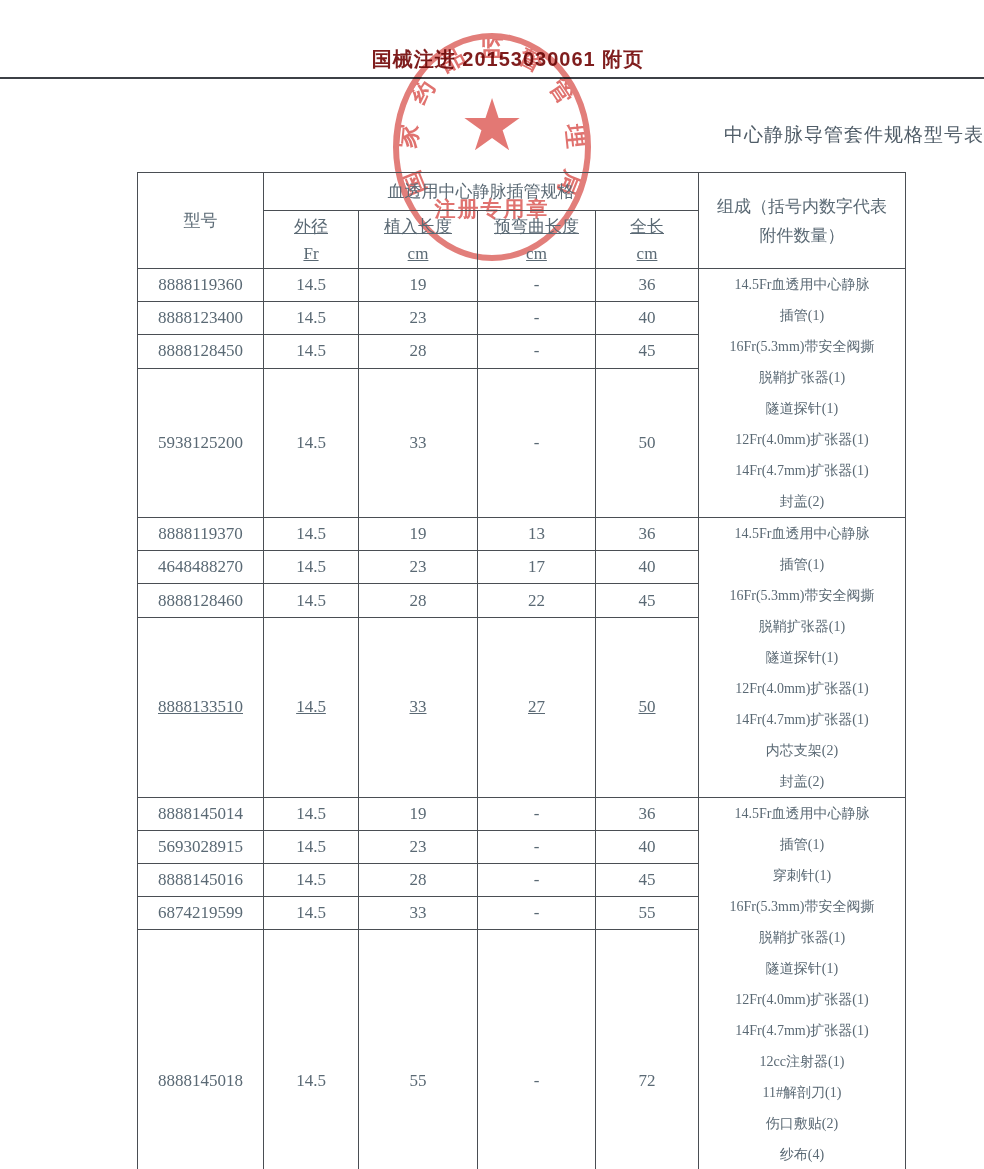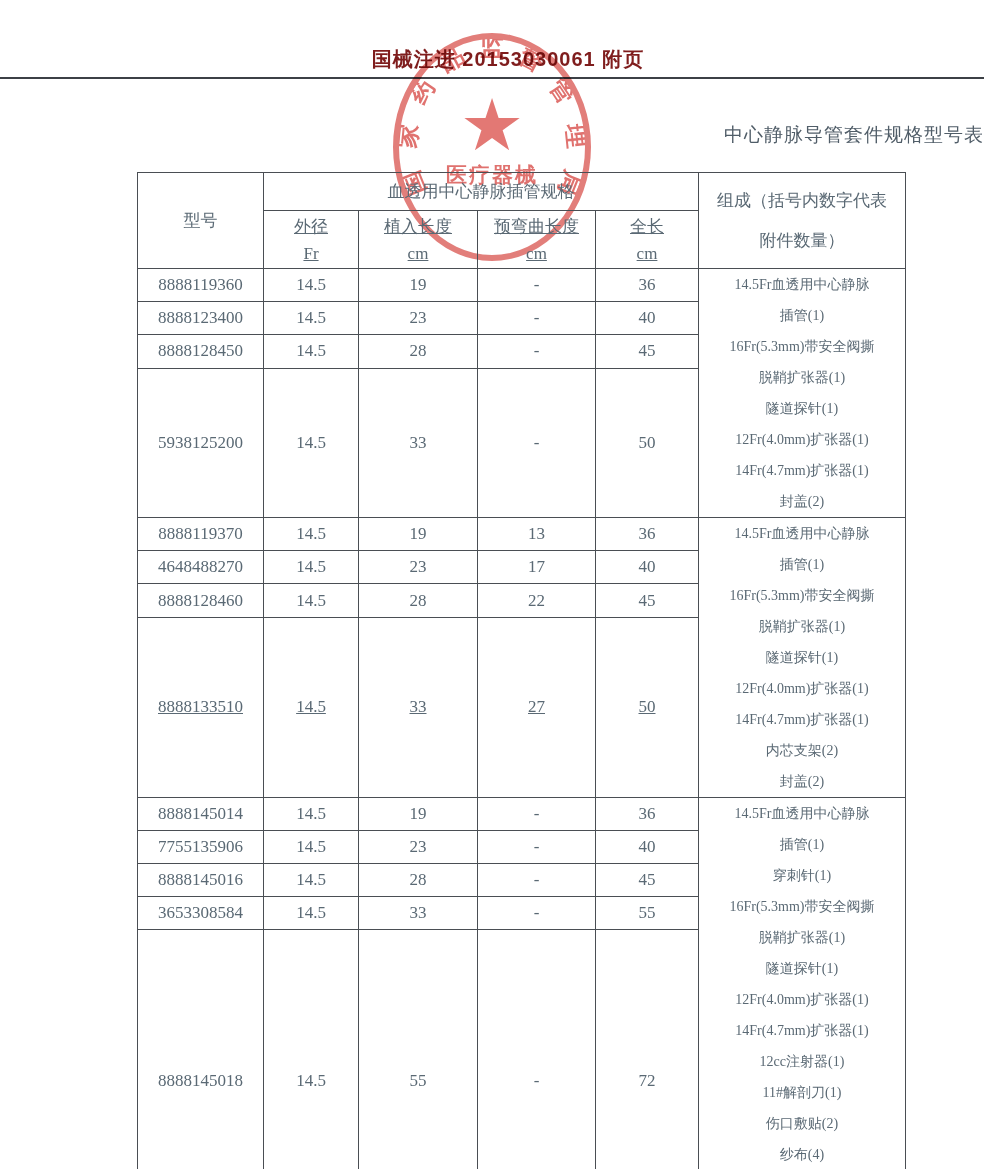--- a/index.html
+++ b/index.html
@@ -88,21 +88,21 @@
   table.spec th, table.spec td {
     border: 1.5px solid #4a4e53;
     text-align: center;
     vertical-align: middle;
     font-weight: normal;
     padding: 0;
   }
   .hdr1 { height: 38px; }
   .hdr2 { height: 58px; }
   .hdr-unit { white-space: pre-line; line-height: 27px; text-decoration: underline; }
-  .comp-hdr { white-space: pre-line; line-height: 40px; font-size: 17px; }
+  .comp-hdr { white-space: pre-line; line-height: 29px; font-size: 17px; }
   tr.r-std  { height: 28px; }
   tr.r-tall-a { height: 126px; }
   tr.r-tall-b { height: 152px; text-decoration: underline; }
   tr.r-tall-c { height: 257px; }
   td.comp {
     white-space: pre-line;
     line-height: 31px;
     font-size: 14px;
     padding: 0 2px;
   }
@@ -121,21 +121,21 @@
     <span class="arc-ch">药</span>
     <span class="arc-ch">品</span>
     <span class="arc-ch">监</span>
     <span class="arc-ch">督</span>
     <span class="arc-ch">管</span>
     <span class="arc-ch">理</span>
     <span class="arc-ch">局</span>
   </div>
   <div class="stamp-ring"></div>
   <div class="stamp-star">★</div>
-  <div class="stamp-line1">医疗器械</div>
+  <div class="stamp-line2">注册专用章</div>
 </div>
 
 <table class="spec">
   <colgroup>
     <col style="width:126px">
       <col style="width:95px">
       <col style="width:119px">
     <col style="width:118px">
       <col style="width:103px">
       <col style="width:207px">
@@ -250,35 +250,35 @@
 12Fr(4.0mm)扩张器(1)
 14Fr(4.7mm)扩张器(1)
 12cc注射器(1)
 11#解剖刀(1)
 伤口敷贴(2)
 纱布(4)
 0.038″导丝(1)
 封盖(2)</td>
     </tr>
     <tr class="r-std">
-      <td>7755135906</td>
+      <td>5693028915</td>
       <td>14.5</td>
       <td>23</td>
       <td>-</td>
       <td>40</td>
     </tr>
     <tr class="r-std">
       <td>8888145016</td>
       <td>14.5</td>
       <td>28</td>
       <td>-</td>
       <td>45</td>
     </tr>
     <tr class="r-std">
-      <td>3653308584</td>
+      <td>6874219599</td>
       <td>14.5</td>
       <td>33</td>
       <td>-</td>
       <td>55</td>
     </tr>
     <tr class="r-tall-c">
       <td>8888145018</td>
       <td>14.5</td>
       <td>55</td>
       <td>-</td>

